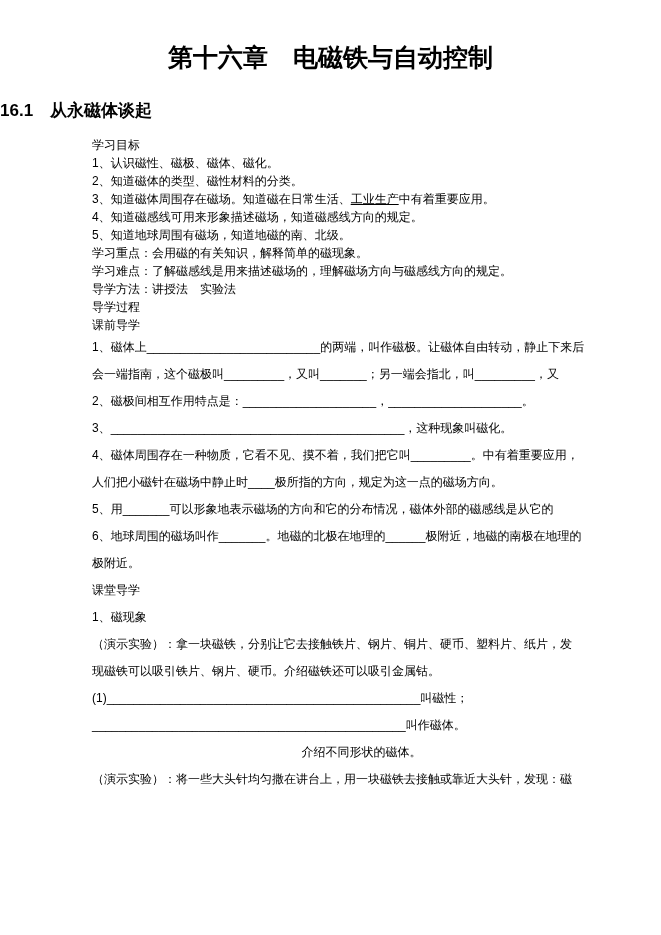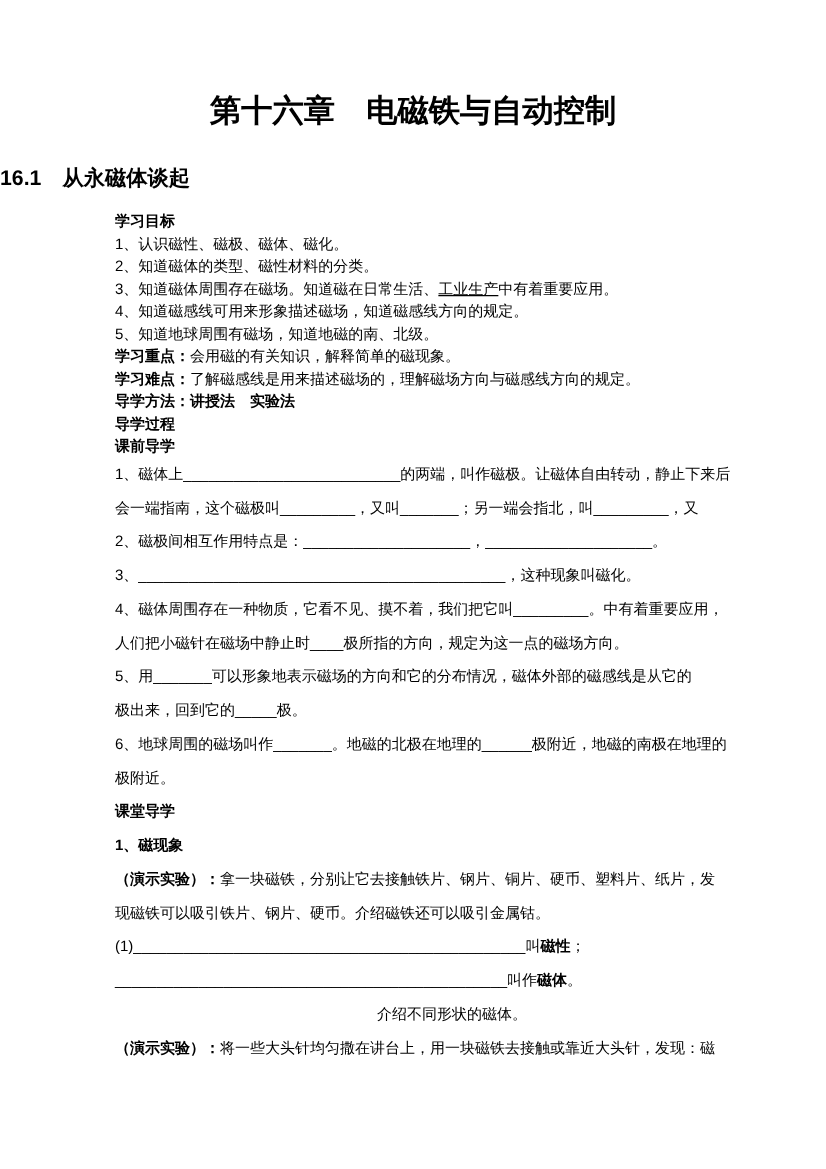--- a/index.html
+++ b/index.html
@@ -8,21 +8,21 @@
     background: #ffffff;
   }
   .page {
     position: relative;
     width: 661px;
     height: 935px;
     background: #ffffff;
     color: #000000;
     font-family: "Liberation Sans", "DejaVu Sans", sans-serif;
     box-sizing: border-box;
-    padding-top: 74px;
+    padding-top: 42px;
     overflow: hidden;
   }
   .doc-title {
     font-size: 25px;
     line-height: 30px;
     font-weight: bold;
     text-align: center;
     margin: 0;
   }
   .doc-subtitle {
@@ -34,21 +34,21 @@
   }
   .content {
     margin: 14px 60px 0 92px;
     font-size: 12px;
   }
   .sec-a .line { line-height: 18px; }
   .sec-b .line { line-height: 27px; }
   .line {
     white-space: nowrap;
   }
-  .line .b { font-weight: bold; text-align: center; }
+  .line .b { font-weight: normal; text-align: center; }
   .line .u { text-decoration: underline; }
   .line.indent { padding-left: 30px; text-align: center; }
   .blank { letter-spacing: 0; }
 </style>
 </head>
 <body>
 
 <div class="page">
   <div class="doc-title">第十六章　电磁铁与自动控制</div>
   <div class="doc-subtitle">16.1　从永磁体谈起</div>
@@ -67,21 +67,20 @@
         <div class="line"><span class="b">课前导学</span></div>
       </div>
       <div class="sec-b">
         <div class="line"><span>1、磁体上</span><span class="blank">__________________________</span><span>的两端，叫作磁极。让磁体自由转动，静止下来后</span></div>
         <div class="line"><span>会一端指南，这个磁极叫</span><span class="blank">_________</span><span>，又叫</span><span class="blank">_______</span><span>；另一端会指北，叫</span><span class="blank">_________</span><span>，又</span></div>
         <div class="line"><span>2、磁极间相互作用特点是：</span><span class="blank">____________________</span><span>，</span><span class="blank">____________________</span><span>。</span></div>
         <div class="line"><span>3、</span><span class="blank">____________________________________________</span><span>，这种现象叫磁化。</span></div>
         <div class="line"><span>4、磁体周围存在一种物质，它看不见、摸不着，我们把它叫</span><span class="blank">_________</span><span>。中有着重要应用，</span></div>
         <div class="line"><span>人们把小磁针在磁场中静止时</span><span class="blank">____</span><span>极所指的方向，规定为这一点的磁场方向。</span></div>
         <div class="line"><span>5、用</span><span class="blank">_______</span><span>可以形象地表示磁场的方向和它的分布情况，磁体外部的磁感线是从它的</span></div>
-        <div class="line"><span>极出来，回到它的</span><span class="blank">_____</span><span>极。</span></div>
         <div class="line"><span>6、地球周围的磁场叫作</span><span class="blank">_______</span><span>。地磁的北极在地理的</span><span class="blank">______</span><span>极附近，地磁的南极在地理的</span></div>
         <div class="line"><span>极附近。</span></div>
         <div class="line"><span class="b">课堂导学</span></div>
         <div class="line"><span class="b">1、磁现象</span></div>
         <div class="line"><span class="b">（演示实验）：</span><span>拿一块磁铁，分别让它去接触铁片、钢片、铜片、硬币、塑料片、纸片，发</span></div>
         <div class="line"><span>现磁铁可以吸引铁片、钢片、硬币。介绍磁铁还可以吸引金属钴。</span></div>
         <div class="line"><span>(1)</span><span class="blank">_______________________________________________</span><span>叫</span><span class="b">磁性</span><span>；</span></div>
         <div class="line"><span class="blank">_______________________________________________</span><span>叫作</span><span class="b">磁体</span><span>。</span></div>
         <div class="line indent"><span>介绍不同形状的磁体。</span></div>
         <div class="line"><span class="b">（演示实验）：</span><span>将一些大头针均匀撒在讲台上，用一块磁铁去接触或靠近大头针，发现：磁</span></div>

